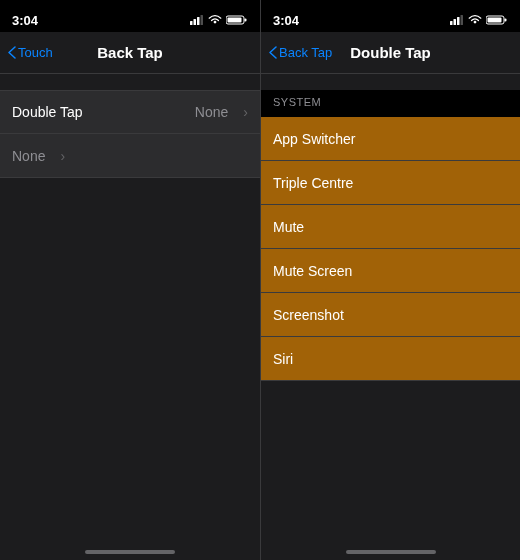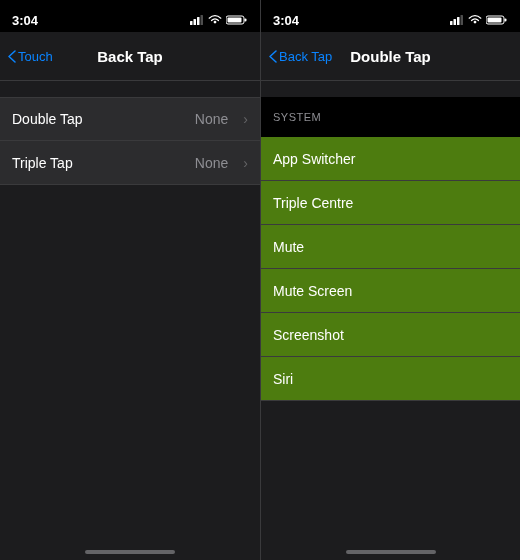--- a/index.html
+++ b/index.html
@@ -54,21 +54,21 @@
       align-items: center;
       gap: 4px;
     }
 
     .status-icons svg {
       fill: #fff;
     }
 
     
     .nav-header {
-      height: 49px;
+      height: 42px;
       background: #1c1c1e;
       display: flex;
       align-items: center;
       justify-content: center;
       position: relative;
       border-bottom: 0.5px solid #3a3a3c;
     }
 
     .nav-back {
       position: absolute;
@@ -150,27 +150,27 @@
       overflow-y: auto;
     }
 
     .right-panel .section-header-dark {
       padding: 6px 12px 6px;
       color: #8e8e93;
       font-size: 11px;
       text-transform: uppercase;
       letter-spacing: 0.5px;
       background: #000;
-      height: 40px;
-      display: flex;
-      align-items: center;
+      height: 27px;
+      display: flex;
+      align-items: flex-start;
     }
 
     .right-panel .list-item {
-      background: #4d7c0f;
+      background: #a16207;
     }
   </style>
 </head>
 <body>
 
 <div class="left-panel">
 
   <div class="status-bar">
     <span class="status-time">3:04</span>
     <div class="status-icons">
@@ -206,21 +206,20 @@
     <span class="nav-title">Back Tap</span>
   </div>
 
   <div class="list-section">
     <div class="list-item">
       <span class="list-item-label">Double Tap</span>
       <span class="list-item-value">None</span>
       <span class="chevron-icon">›</span>
     </div>
     <div class="list-item">
-      <span class="list-item-label">Triple Tap</span>
       <span class="list-item-value">None</span>
       <span class="chevron-icon">›</span>
     </div>
   </div>
 
   <div class="home-indicator">
     <div class="home-bar"></div>
   </div>
 </div>
 

